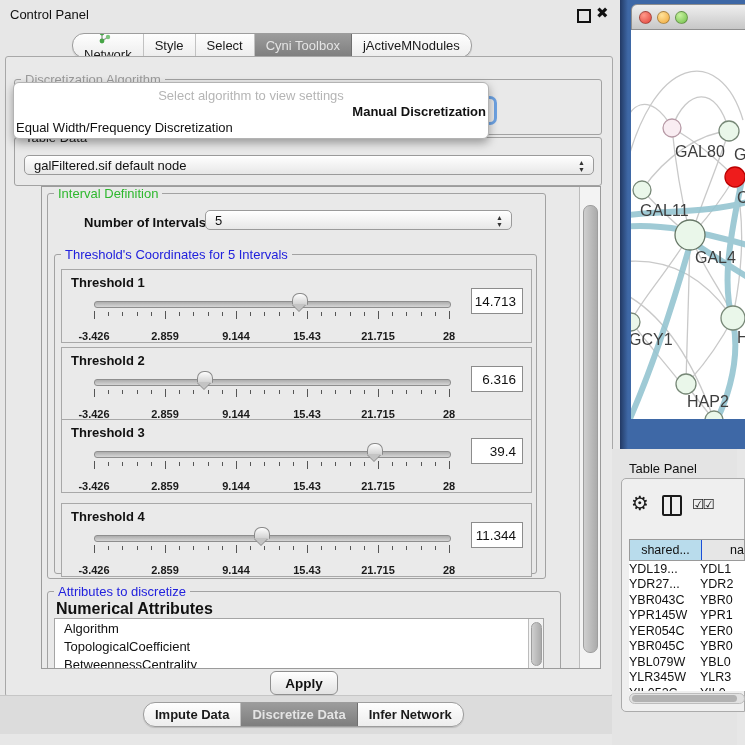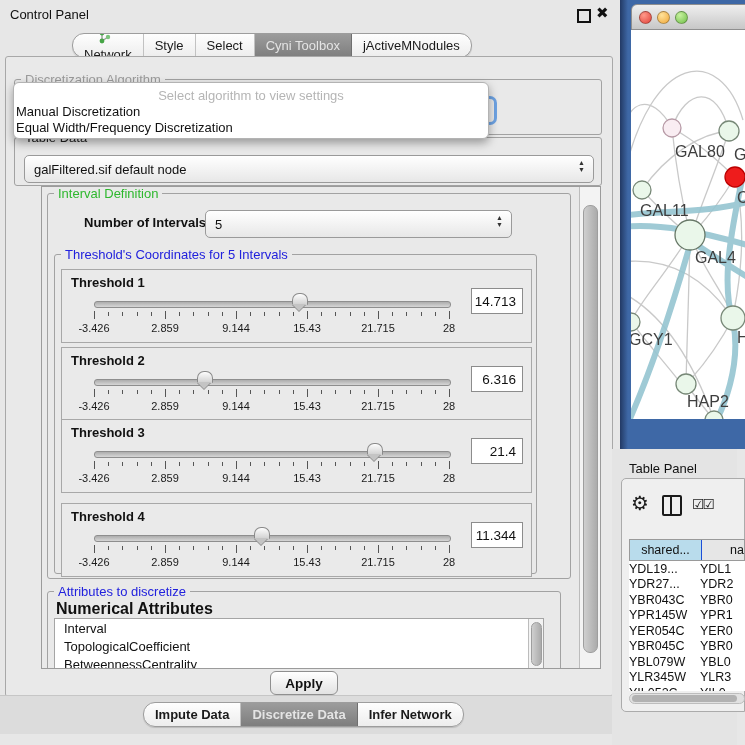--- a/index.html
+++ b/index.html
@@ -25,50 +25,50 @@
   #bottom-tabs .seg{font-weight:bold;}
   
   #content{left:5px;top:56px;width:606px;height:639px;border:1px solid #a8a8a8;border-radius:3px;background:#e9e9e9;}
   .groupbox{position:absolute;border:1px solid #a2a2a2;border-radius:3px;}
   .gtitle{position:absolute;top:-8px;left:6px;background:#e9e9e9;padding:0 4px;font-size:13px;white-space:nowrap;}
   .gtitle.green{color:#2eb82e;}
   .gtitle.blue{color:#2121dd;}
   .gtitle.gray{color:#9a9a9a;}
   .gtitle.dark{color:#222;}
   
-  .combo{position:absolute;height:28px;border:1px solid #9a9a9a;border-radius:5px;
+  .combo{position:absolute;height:20px;border:1px solid #9a9a9a;border-radius:5px;
          background:linear-gradient(#ffffff,#e7e7e7);box-shadow:0 1px 0 rgba(255,255,255,.6) inset;
          font-size:13px;color:#111;display:flex;align-items:center;padding-left:9px;box-sizing:border-box;}
   .stepper{position:absolute;right:7px;top:3px;width:9px;display:flex;flex-direction:column;align-items:center;line-height:7px;font-size:7px;color:#333;}
   
   #algo-popup{left:13px;top:82px;width:474px;height:55px;background:#fff;border:1px solid #b3b3b3;
               border-radius:6px;box-shadow:0 4px 10px rgba(0,0,0,.35);z-index:30;font-size:13px;}
   #algo-popup .ph{color:#b5b5b5;text-align:center;padding-top:5px;}
   #algo-popup .it{color:#111;padding:1px 2px 0 2px;}
-  #algo-popup .it.b{font-weight:normal;}
+  #algo-popup .it.b{font-weight:bold;text-align:right;}
   #focus-frag{left:474px;top:96px;width:17px;height:23px;border:3px solid #6da2e2;border-radius:7px;z-index:5;}
   
   #scrollpanel{left:41px;top:186px;width:558px;height:481px;border:1px solid #9b9b9b;background:#e9e9e9;overflow:hidden;}
   .vscroll{position:absolute;right:0;top:0;width:20px;height:100%;background:#f3f3f3;border-left:1px solid #bcbcbc;}
   .vthumb{position:absolute;left:3px;width:13px;border-radius:7px;background:linear-gradient(to right,#cfcfcf,#ababab);border:1px solid #9e9e9e;}
   
   .tpanel{position:absolute;left:6px;width:469px;height:72px;border:1px solid #a8a8a8;background:#eaeaea;}
   .tlabel{position:absolute;left:9px;top:5px;font-size:13px;font-weight:bold;color:#111;}
   .track{position:absolute;left:32px;top:31px;width:355px;height:5px;border-radius:3px;
          background:linear-gradient(#adadad,#d6d6d6);border:1px solid #8e8e8e;}
   .thumb{position:absolute;top:23px;width:14px;height:11px;border:1px solid #8a8a8a;border-bottom:none;
          border-radius:7px 7px 1px 1px;background:linear-gradient(#fdfdfd,#cfcfcf);z-index:2;}
   .thumb::after{content:"";position:absolute;left:-1px;top:10px;border-left:7px solid transparent;
          border-right:7px solid transparent;border-top:7px solid #c4c4c4;filter:drop-shadow(0 1px 0 #8a8a8a);}
   .ticks{position:absolute;left:32px;top:41px;width:355px;height:9px;}
   .tick{position:absolute;top:0;width:1px;background:#555;}
   .tick.major{height:8px;}
   .tick.minor{height:4px;top:1px;}
   .ticklabels{position:absolute;left:32px;top:52px;width:355px;height:12px;}
-  .ticklabels span{position:absolute;transform:translateX(-50%);font-size:11px;font-weight:normal;color:#1a1a1a;white-space:nowrap;}
+  .ticklabels span{position:absolute;transform:translateX(-50%);font-size:11px;font-weight:bold;color:#1a1a1a;white-space:nowrap;margin-top:8px;}
   .vbox{position:absolute;left:409px;top:18px;width:52px;height:26px;border:1px solid #8c8c8c;background:#fff;
         font-size:13.5px;color:#111;display:flex;align-items:center;justify-content:flex-end;padding-right:6px;box-sizing:border-box;}
   
   #attr-label{left:8px;top:8px;font-size:16px;font-weight:bold;color:#111;}
   #attr-list{left:6px;top:26px;width:488px;height:90px;background:#fff;border:1px solid #a5a5a5;overflow:hidden;}
   .attr-item{font-size:13px;color:#111;padding:1.5px 0 1.5px 9px;white-space:nowrap;}
   
   #apply-btn{left:270px;top:671px;width:66px;height:22px;border:1px solid #8f8f8f;border-radius:6px;
              background:linear-gradient(#ffffff,#e2e2e2);font-size:13.5px;font-weight:bold;color:#111;
              display:flex;align-items:center;justify-content:center;}
@@ -152,21 +152,21 @@
 
   <div id="focus-frag" class="abs"></div>
 
   <div id="algo-popup" class="abs">
     <div class="ph">Select algorithm to view settings</div>
     <div class="it b">Manual Discretization</div>
     <div class="it">Equal Width/Frequency Discretization</div>
   </div>
 
   <div id="scrollpanel" class="abs">
-    <div class="groupbox" style="left:5px;top:6px;width:497px;height:384px;padding-left:25px;">
+    <div class="groupbox" style="left:5px;top:6px;width:497px;height:384px;">
       <span class="gtitle green">Interval Definition</span>
       <span class="abs" style="left:36px;top:21px;font-size:13px;font-weight:bold;color:#111;">Number of Intervals</span>
       <div class="combo" style="left:157px;top:16px;width:307px;">
         <span>5</span>
         <span class="stepper">
             <span>▲</span>
             <span>▼</span>
           </span>
       </div>
       <div class="groupbox" style="left:6px;top:60px;width:481px;height:318px;">
@@ -288,21 +288,21 @@
               <div class="tick major" style="left: 100%;"></div>
             </div>
           <div class="ticklabels">
               <span style="left: 0%;">-3.426</span>
               <span style="left: 20%;">2.859</span>
               <span style="left: 40%;">9.144</span>
               <span style="left: 60%;">15.43</span>
               <span style="left: 80%;">21.715</span>
               <span style="left: 100%;">28</span>
             </div>
-          <div class="vbox">21.4</div>
+          <div class="vbox">39.4</div>
         </div>
         <div class="tpanel" style="top:248px;">
           <span class="tlabel">Threshold 4</span>
           <div class="track"></div>
           <div class="thumb" style="left: 191.848px;"></div>
           <div class="ticks">
               <div class="tick major" style="left: 0%;"></div>
               <div class="tick minor" style="left: 4%;"></div>
               <div class="tick minor" style="left: 8%;"></div>
               <div class="tick minor" style="left: 12%;"></div>
@@ -342,21 +342,21 @@
       </div>
     </div>
 
     <div class="groupbox" style="left:5px;top:404px;width:512px;height:110px;background:#e9e9e9;">
       <span class="gtitle blue">Attributes to discretize</span>
       <span id="attr-label" class="abs">Numerical Attributes</span>
       <div id="attr-list" class="abs">
         <div class="vscroll" style="width:14px;">
           <div class="vthumb" style="left:2px;top:3px;width:9px;height:42px;"></div>
         </div>
-      <div class="attr-item">Interval</div>
+      <div class="attr-item">Algorithm</div>
           <div class="attr-item">TopologicalCoefficient</div>
           <div class="attr-item">BetweennessCentrality</div>
         </div>
     </div>
 
     <div class="vscroll">
       <div class="vthumb" style="top:18px;height:446px;"></div>
     </div>
   </div>
 

